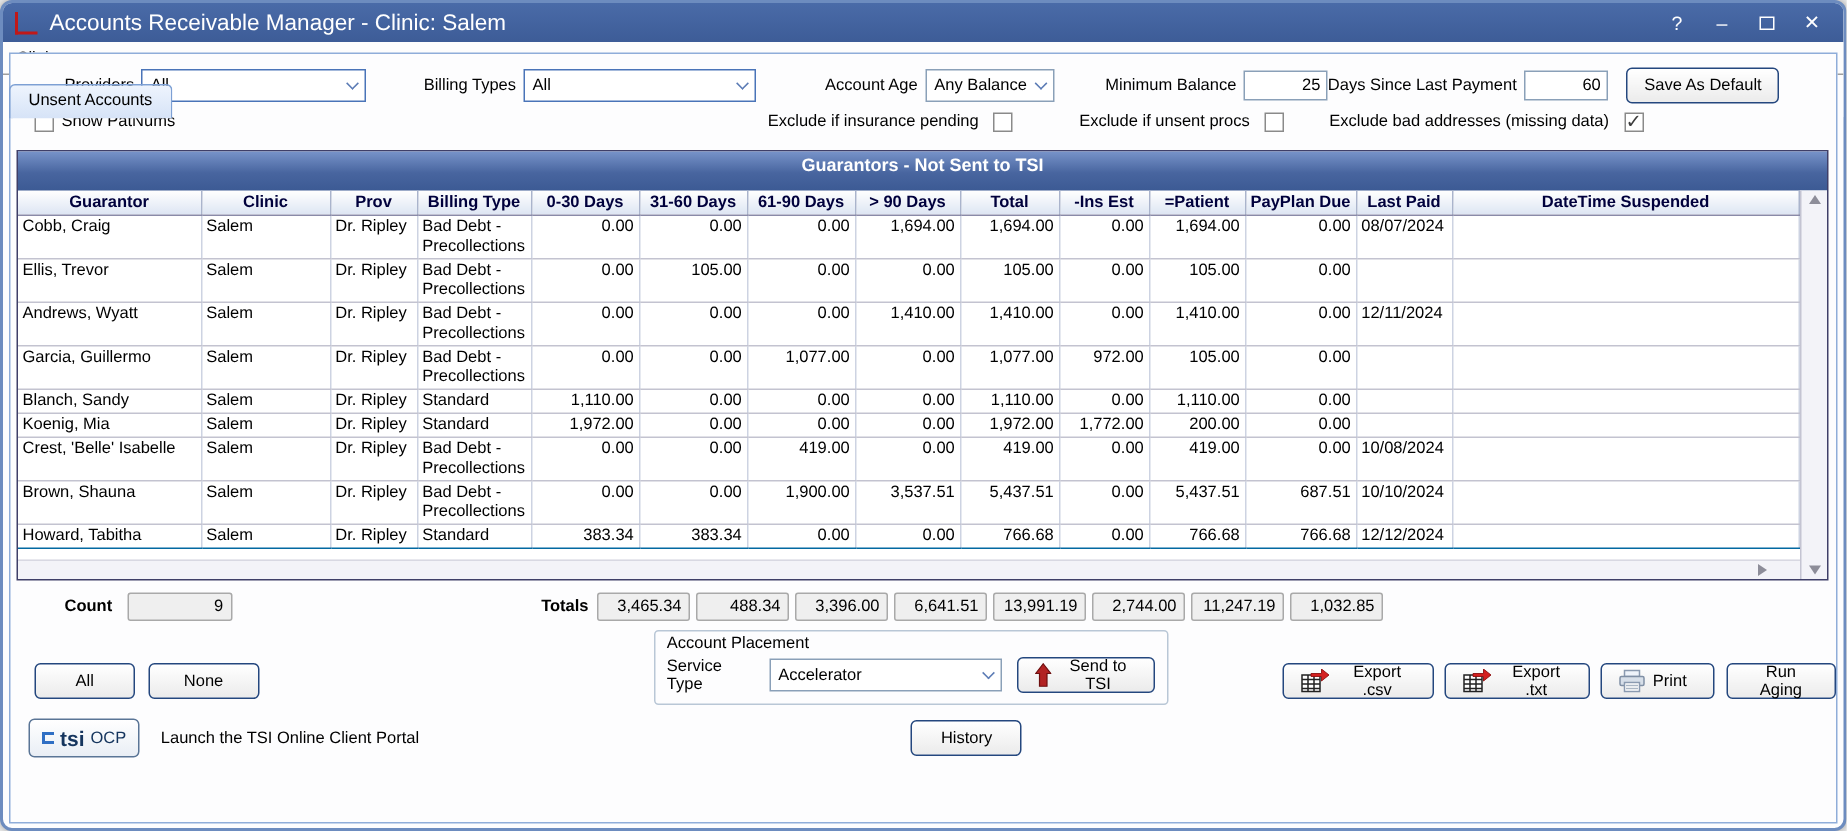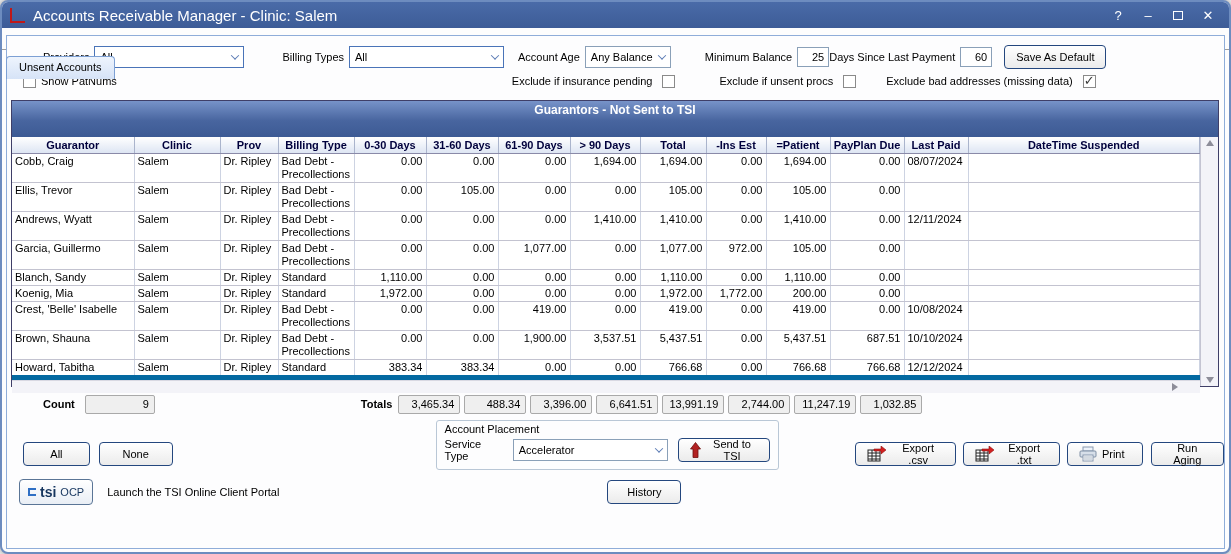--- a/index.html
+++ b/index.html
@@ -33,41 +33,41 @@
 
   
   .filters { padding:8px 10px 2px; }
   .frow { display:flex; align-items:center; height:26px; }
   .frow2 { display:flex; align-items:center; height:22px; }
   .flabel { margin-right:5px; }
   .combo { height:22px; background:#fff; border:1px solid #8aa0b8; display:inline-flex; align-items:center;
            justify-content:space-between; padding:0 5px; }
   .combo.blue { border-color:#4a74b8; }
   .chev { width:6px; height:6px; border:solid #5b7bb5; border-width:0 1.5px 1.5px 0; transform:rotate(45deg) translate(-1px,-1px); }
-  .tbox { width:32px; height:20px; border:1px solid #8aa0b8; background:#fff; text-align:right; padding:0 4px;
+  .tbox { width:56px; height:20px; border:1px solid #8aa0b8; background:#fff; text-align:right; padding:0 4px;
           display:inline-flex; align-items:center; justify-content:flex-end; }
   .cb { width:13px; height:13px; border:1px solid #8a8a8a; background:#fff; display:inline-block; position:relative; flex:none; }
   .cb.on::after { content:"✓"; position:absolute; left:0; top:-3px; font-size:13px; font-weight:bold; color:#3c3c3c; }
   .btn { height:24px; padding:0 11px; background:linear-gradient(#ffffff,#ebebeb); border:1px solid #24477e;
          border-radius:4px; font-family:inherit; font-size:11px; display:inline-flex; align-items:center; gap:5px; cursor:default; }
 
   
   .grid { margin:6px 5px 0 4px; border:1px solid #3f3f68; height:287px; display:flex; flex-direction:column; background:#fff; }
-  .grid-title { height:36px; background:linear-gradient(#7793c9,#48659f 55%,#3c5a94); color:#fff; font-weight:bold;
+  .grid-title { height:26px; background:linear-gradient(#7793c9,#48659f 55%,#3c5a94); color:#fff; font-weight:bold;
                 font-size:12px; text-align:center; line-height:18px; flex:none; }
   .grid-body { flex:1; display:flex; min-height:0; }
   .grid-main { flex:1; display:flex; flex-direction:column; min-width:0; }
   table.grid-tbl { border-collapse:collapse; table-layout:fixed; width:100%; flex:none; }
   .grid-tbl th { background:linear-gradient(#ffffff,#dde5f3); color:#00003c; font-size:11px; font-weight:bold;
                  border-right:1px solid #aab4cc; border-bottom:1px solid #8a8aa8; height:16px; padding:0 2px; text-align:center;
                  overflow:hidden; white-space:nowrap; }
   .grid-tbl td { border-right:1px solid #cdd3e2; border-bottom:1px solid #c3c3d0; padding:1px 3px; line-height:13px;
                  vertical-align:top; overflow:hidden; }
   .grid-tbl td.r, .grid-tbl th.r { text-align:right; }
-  .grid-tbl tr:last-child td { border-bottom:5px solid #0369a1; }
+  .grid-tbl tr:last-child td { border-bottom:1px solid #0369a1; }
   .grid-filler { flex:1; background:#fff; }
   .hscroll { height:13px; background:#f3f3f8; border-top:1px solid #d8d8e2; display:flex; justify-content:flex-end; align-items:center; padding-right:22px; flex:none; }
   .vscroll { width:18px; background:#f3f3f8; border-left:1px solid #c4c4d2; display:flex; flex-direction:column;
              justify-content:space-between; align-items:center; padding:3px 0; flex:none; }
   .arr-up { width:0; height:0; border-left:4px solid transparent; border-right:4px solid transparent; border-bottom:6px solid #8d8d99; }
   .arr-down { width:0; height:0; border-left:4px solid transparent; border-right:4px solid transparent; border-top:6px solid #8d8d99; }
   .arr-right { width:0; height:0; border-top:4px solid transparent; border-bottom:4px solid transparent; border-left:6px solid #8d8d99; }
 
   
   .totals-row { display:flex; align-items:center; height:28px; margin-top:3px; }
@@ -128,21 +128,21 @@
         <span class="flabel" style="margin-left:26px">Providers</span>
         <span class="combo blue" style="width:150px">
           <span>All</span>
           <span class="chev"></span>
         </span>
         <span class="flabel" style="margin-left:38px">Billing Types</span>
         <span class="combo blue" style="width:155px">
           <span>All</span>
           <span class="chev"></span>
         </span>
-        <span class="flabel" style="margin-left:14px">Account Age</span>
+        <span class="flabel" style="margin-left:46px">Account Age</span>
         <span class="combo" style="width:86px">
           <span>Any Balance</span>
           <span class="chev"></span>
         </span>
         <span class="flabel" style="margin-left:34px">Minimum Balance</span>
         <span class="tbox">25</span>
         <span class="flabel" style="">Days Since Last Payment</span>
         <span class="tbox">60</span>
         <button class="btn" style="margin-left:12px">Save As Default</button>
       </div>

